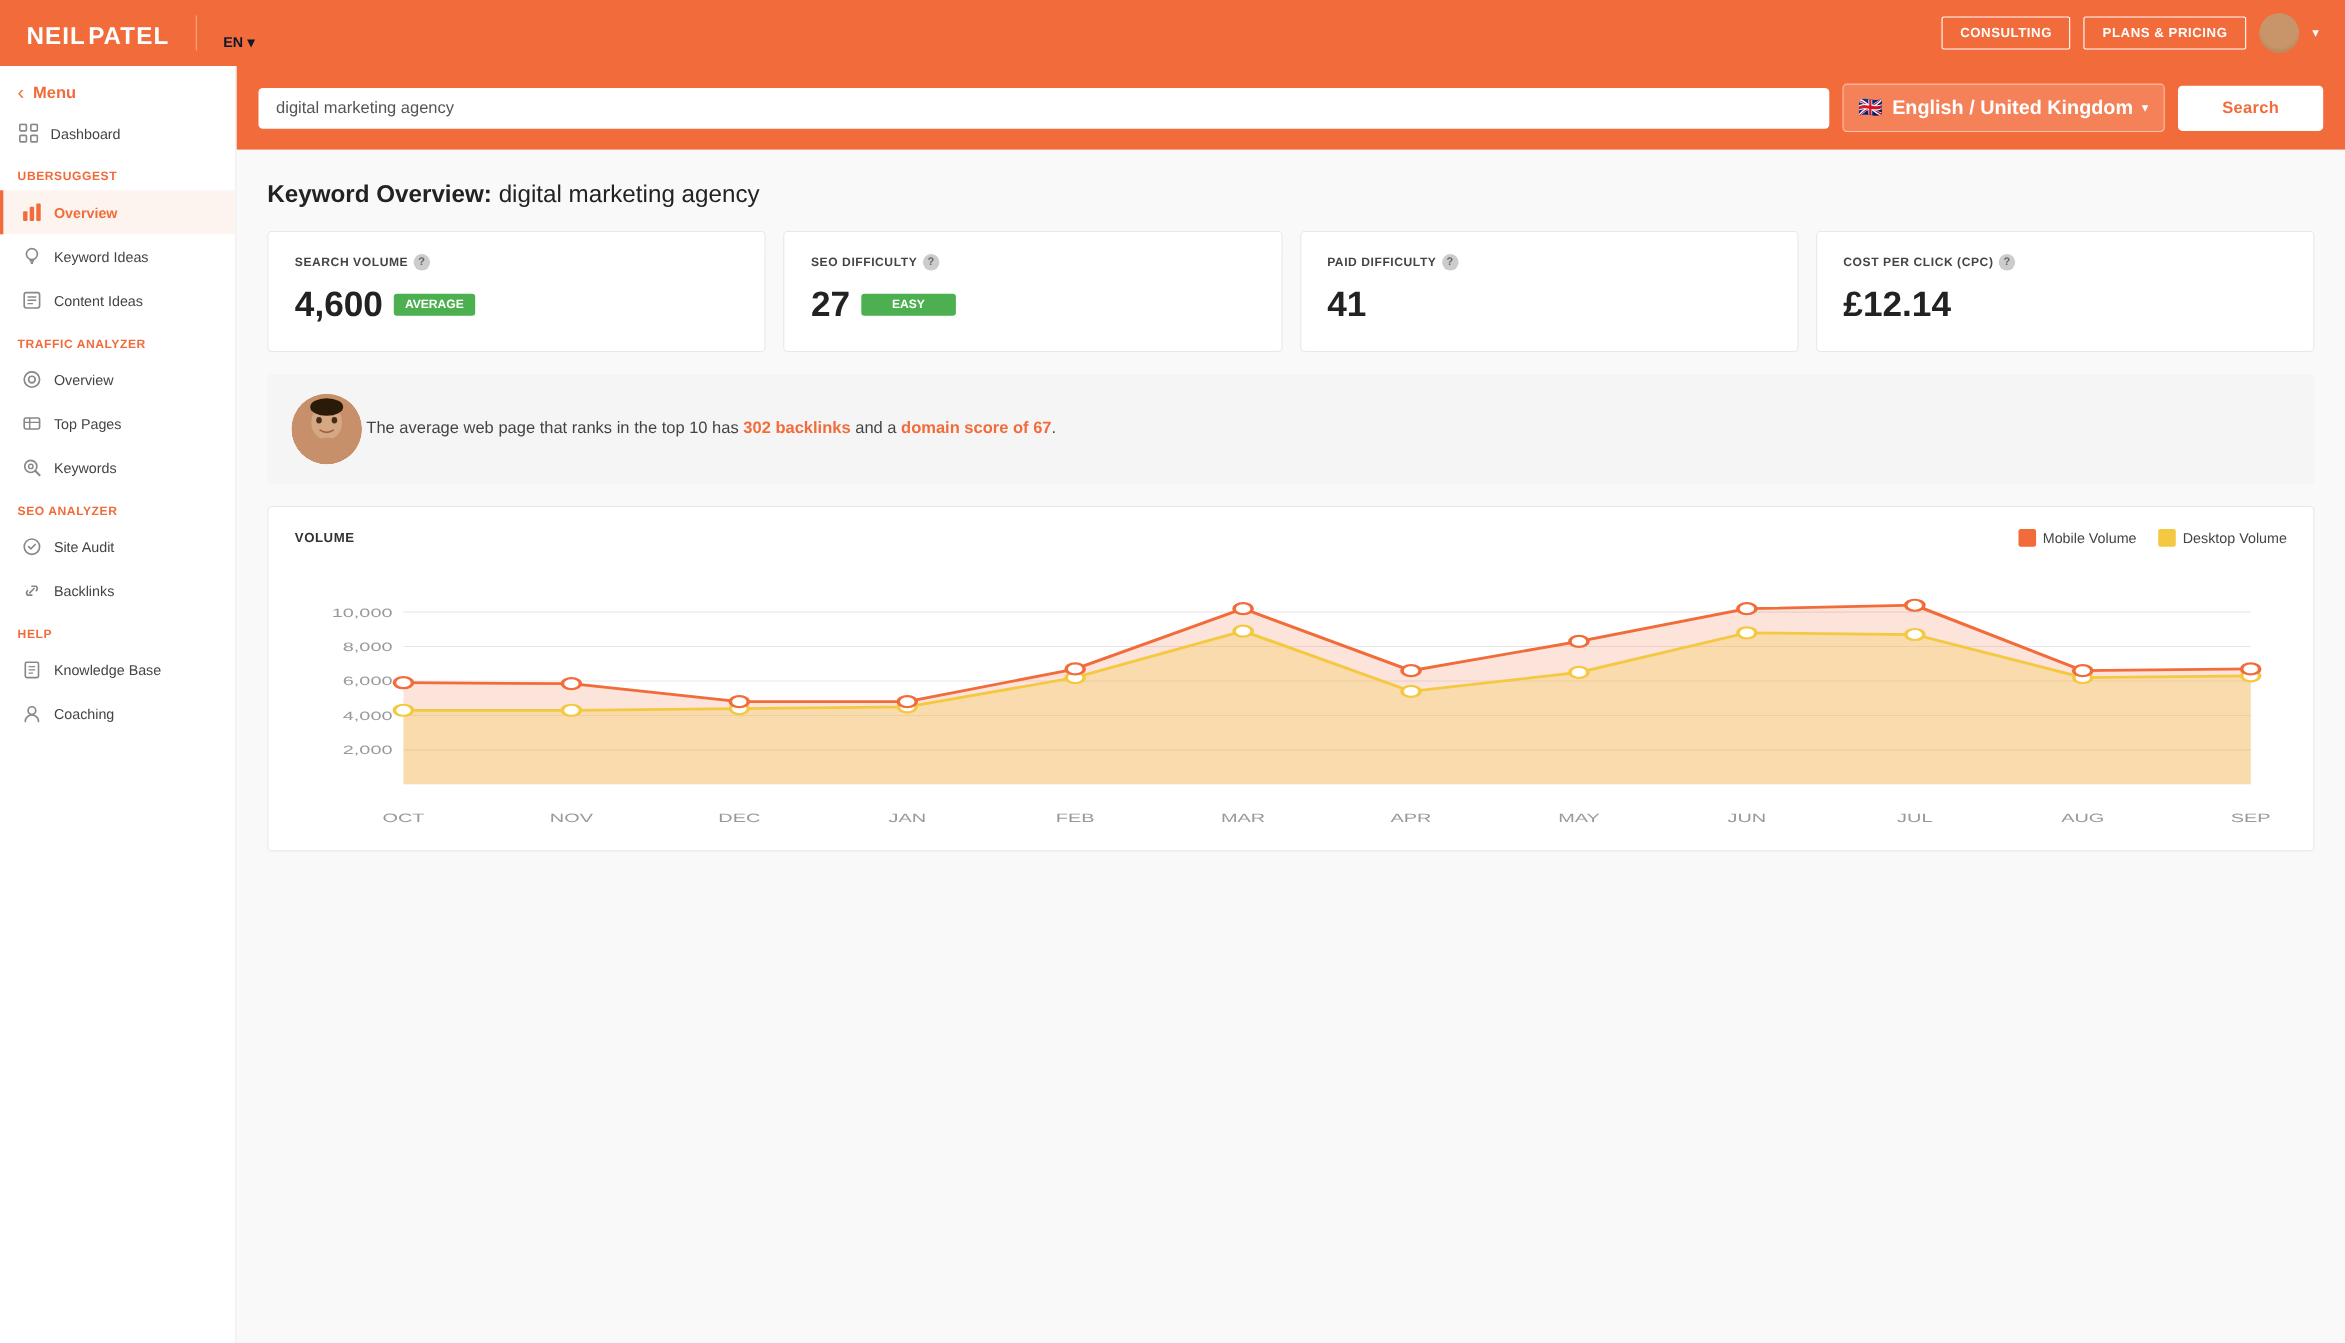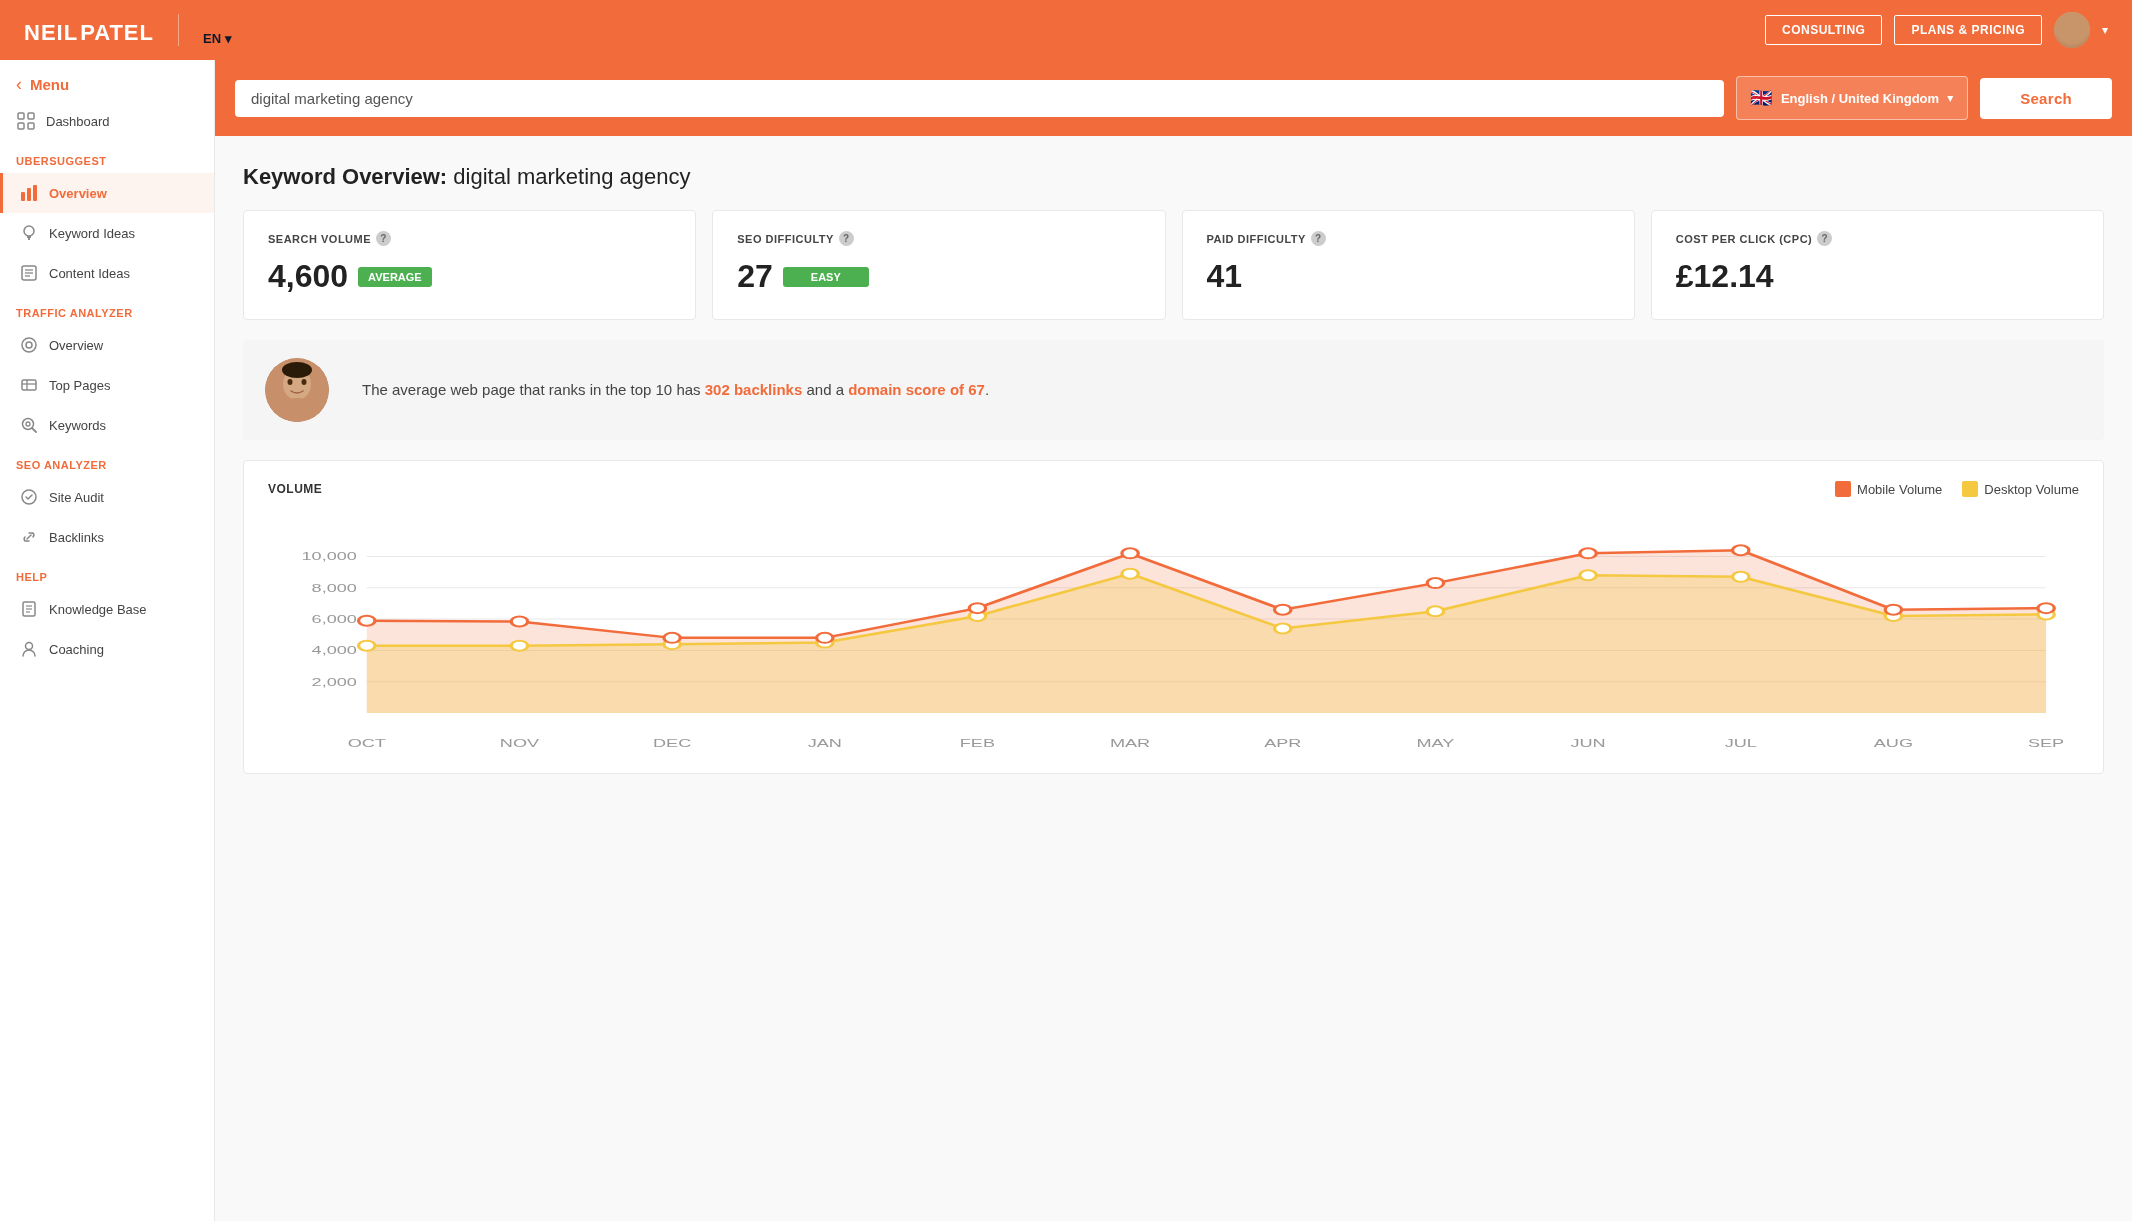--- a/index.html
+++ b/index.html
@@ -90,21 +90,21 @@
     }
     .country-selector {
       background: rgba(255,255,255,0.15);
       border: 1.5px solid rgba(255,255,255,0.5);
       border-radius: 4px;
       padding: 10px 14px;
       display: flex; align-items: center; gap: 8px; cursor: pointer;
       min-width: 220px;
     }
     .flag { font-size: 18px; }
-    .country-text { color: #fff; font-size: 13px; font-weight: 600; }
+    .country-text { color: #fff; font-size: 18px; font-weight: 600; }
     .chevron-down { color: #fff; font-size: 12px; }
     .search-btn {
       background: #fff;
       color: #f26b3a;
       border: none;
       border-radius: 4px;
       font-size: 15px;
       font-weight: 700;
       padding: 12px 40px;
       cursor: pointer;
@@ -131,21 +131,21 @@
     .badge-average { background: #4CAF50; color: #fff; font-size: 11px; font-weight: 700; padding: 4px 10px; border-radius: 3px; }
     .badge-easy { background: #4CAF50; color: #fff; font-size: 11px; font-weight: 700; padding: 4px 28px; border-radius: 3px; }
 
     
     .insight-box {
       background: #f5f5f5;
       border-radius: 4px;
       padding: 18px 22px;
       display: flex;
       align-items: center;
-      gap: 33px;
+      gap: 4px;
       margin-bottom: 20px;
     }
     .insight-avatar { width: 64px; height: 64px; border-radius: 50%; overflow: hidden; flex-shrink: 0; }
     .insight-avatar-img {
       width: 64px; height: 64px; border-radius: 50%;
       background: radial-gradient(circle at 50% 35%, #d4a882 30%, #a07050 70%, #7a5030 100%);
       display: flex; align-items: center; justify-content: center;
     }
     .insight-text { font-size: 15px; color: #444; line-height: 1.5; }
     .insight-link { color: #f26b3a; font-weight: 700; }

